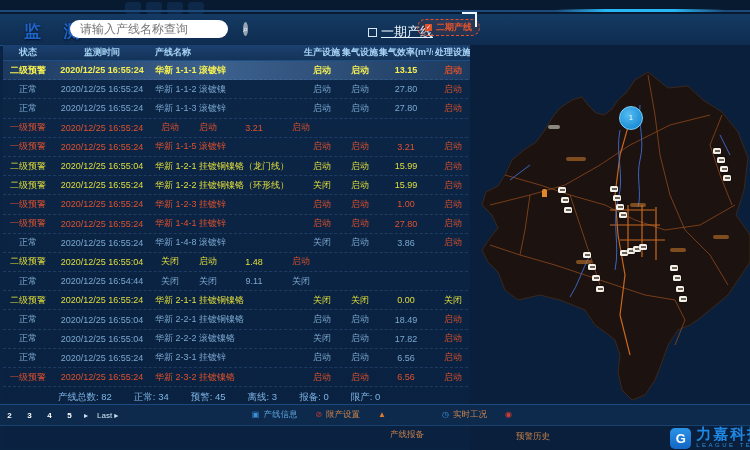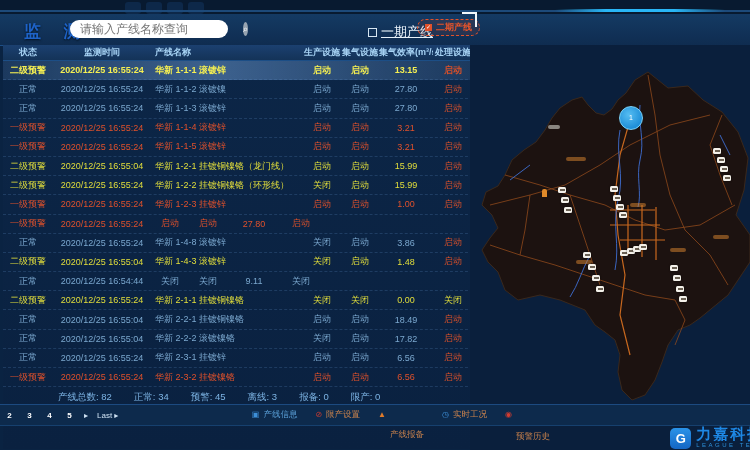--- a/index.html
+++ b/index.html
@@ -151,21 +151,20 @@
           <span class="cell c1">2020/12/25 16:55:24</span>
           <span class="cell c2">华新 1-1-3 滚镀锌</span>
           <span class="cell c3">启动</span>
           <span class="cell c4">启动</span>
           <span class="cell c5">27.80</span>
           <span class="cell c6 ton">启动</span>
         </div>
         <div class="trow l1">
           <span class="cell c0">一级预警</span>
           <span class="cell c1">2020/12/25 16:55:24</span>
-          <span class="cell c2">华新 1-1-4 滚镀锌</span>
           <span class="cell c3">启动</span>
           <span class="cell c4">启动</span>
           <span class="cell c5">3.21</span>
           <span class="cell c6 ton">启动</span>
         </div>
         <div class="trow l1">
           <span class="cell c0">一级预警</span>
           <span class="cell c1">2020/12/25 16:55:24</span>
           <span class="cell c2">华新 1-1-5 滚镀锌</span>
           <span class="cell c3">启动</span>
@@ -196,38 +195,38 @@
           <span class="cell c1">2020/12/25 16:55:24</span>
           <span class="cell c2">华新 1-2-3 挂镀锌</span>
           <span class="cell c3">启动</span>
           <span class="cell c4">启动</span>
           <span class="cell c5">1.00</span>
           <span class="cell c6 ton">启动</span>
         </div>
         <div class="trow l1">
           <span class="cell c0">一级预警</span>
           <span class="cell c1">2020/12/25 16:55:24</span>
+          <span class="cell c2">华新 1-4-1 挂镀锌</span>
           <span class="cell c3">启动</span>
           <span class="cell c4">启动</span>
           <span class="cell c5">27.80</span>
           <span class="cell c6 ton">启动</span>
         </div>
         <div class="trow normal">
           <span class="cell c0">正常</span>
           <span class="cell c1">2020/12/25 16:55:24</span>
           <span class="cell c2">华新 1-4-8 滚镀锌</span>
           <span class="cell c3">关闭</span>
           <span class="cell c4">启动</span>
           <span class="cell c5">3.86</span>
           <span class="cell c6 ton">启动</span>
         </div>
         <div class="trow l2">
           <span class="cell c0">二级预警</span>
           <span class="cell c1">2020/12/25 16:55:04</span>
-          <span class="cell c2">华新 1-4-3 滚镀锌</span>
           <span class="cell c3">关闭</span>
           <span class="cell c4">启动</span>
           <span class="cell c5">1.48</span>
           <span class="cell c6 ton">启动</span>
         </div>
         <div class="trow normal">
           <span class="cell c0">正常</span>
           <span class="cell c1">2020/12/25 16:54:44</span>
           <span class="cell c3">关闭</span>
           <span class="cell c4">关闭</span>

